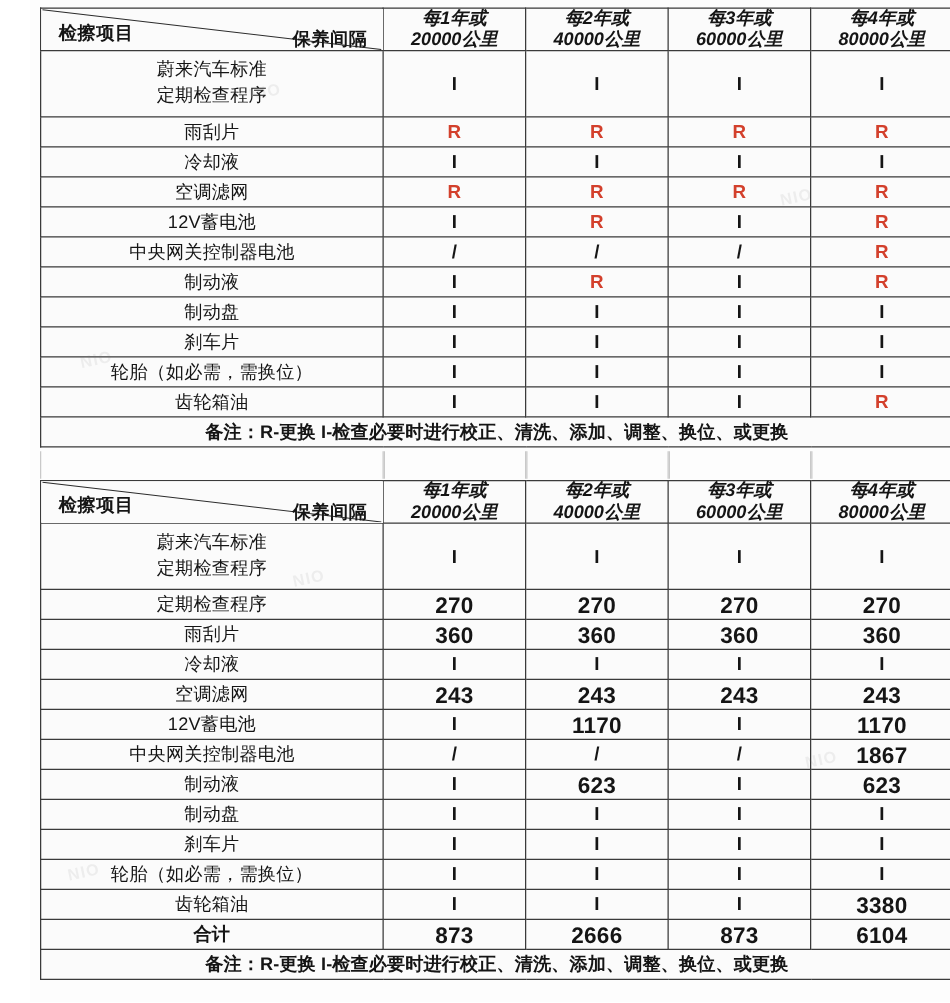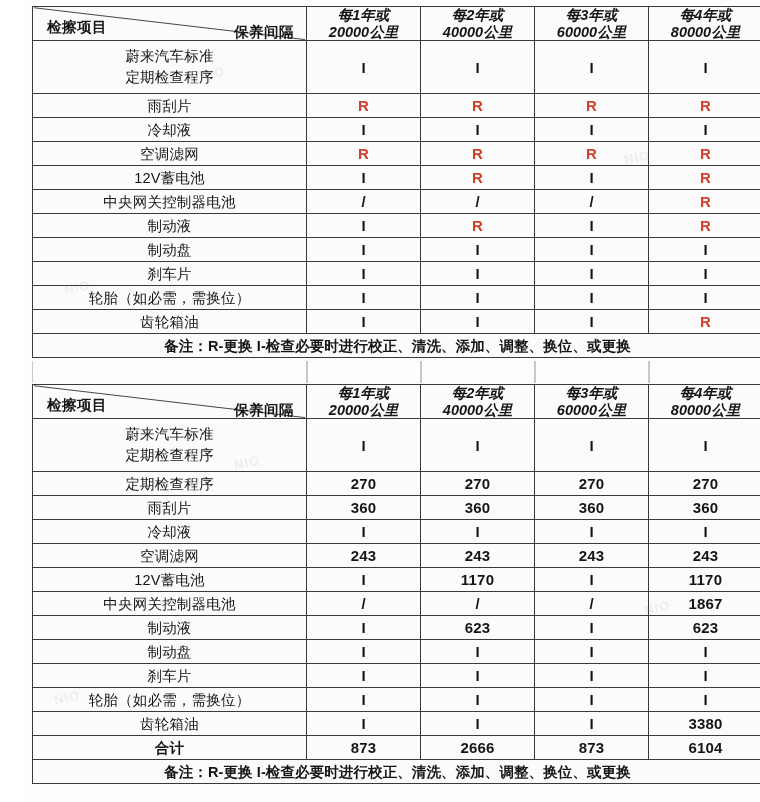--- a/index.html
+++ b/index.html
@@ -119,21 +119,21 @@
     color: #d3402c;
     font-weight: 700;
     font-size: 15px;
   }
   td.val.mark-slash {
     font-weight: 600;
     font-size: 15px;
   }
   td.val.num {
     font-weight: 600;
-    font-size: 15px;
+    font-size: 18px;
     letter-spacing: 0.2px;
   }
 
   td.footnote {
     text-align: left;
     padding: 1px 0 1px 6px;
     font-size: 14.5px;
     font-weight: 700;
     height: 23px;
     letter-spacing: 0.1px;

